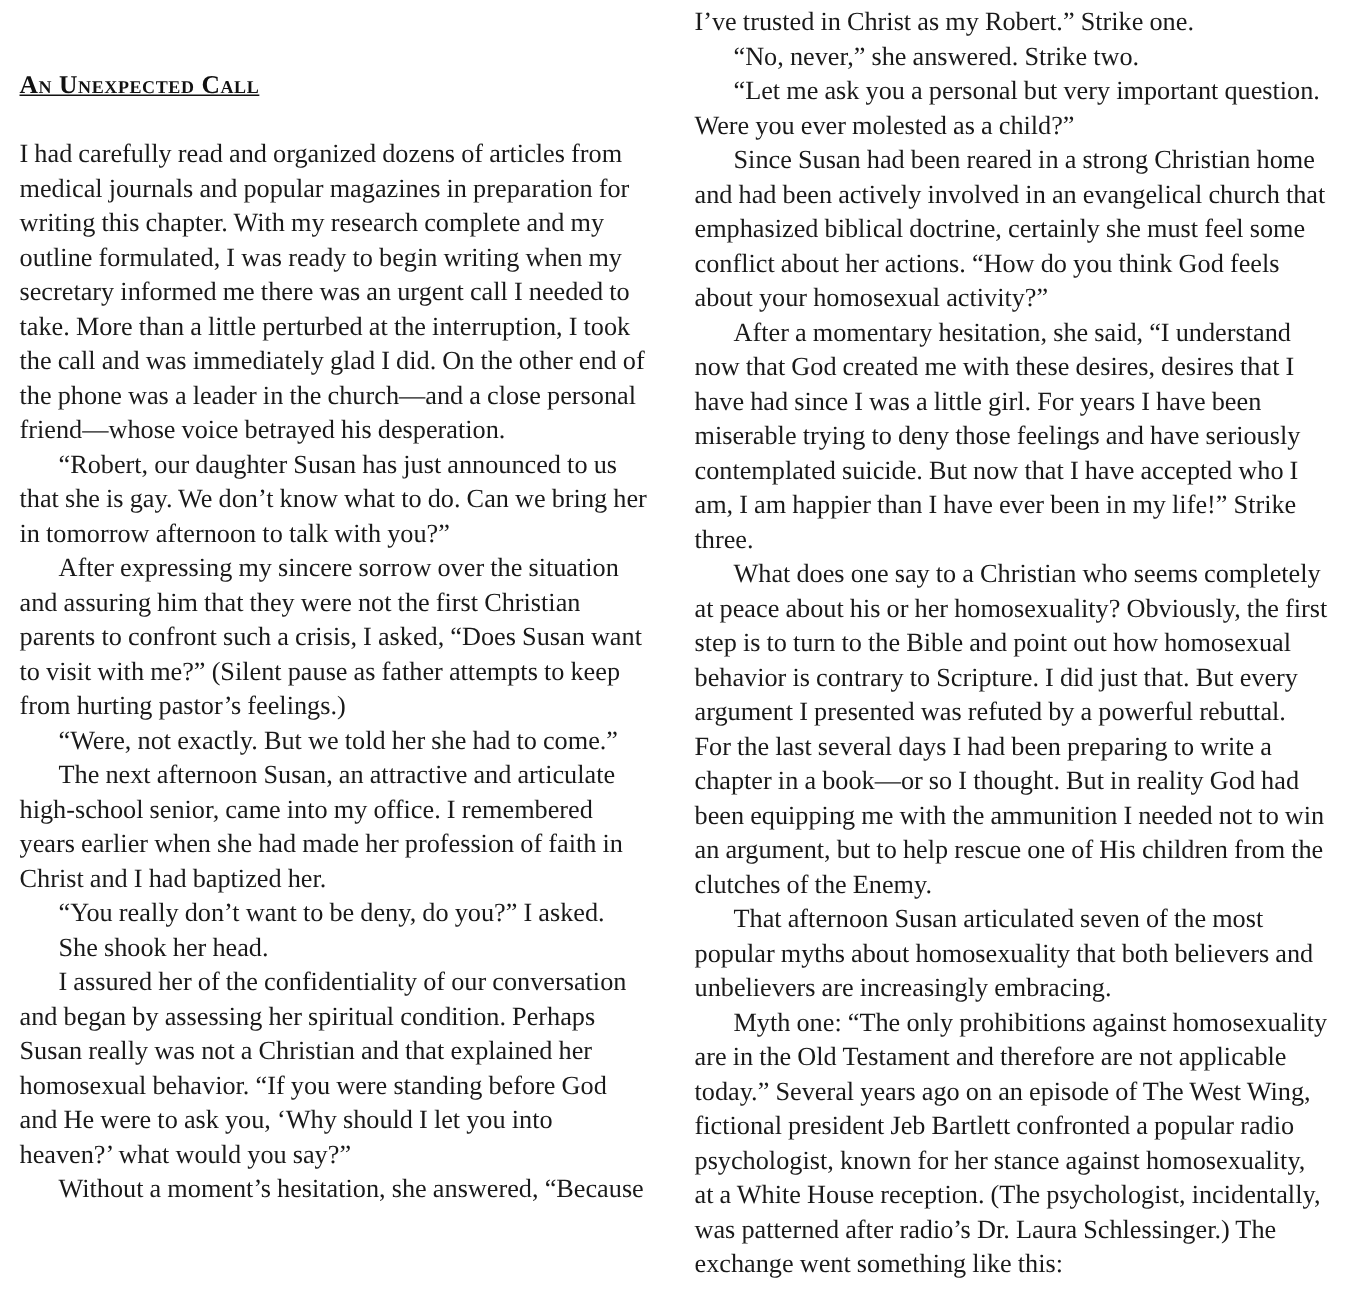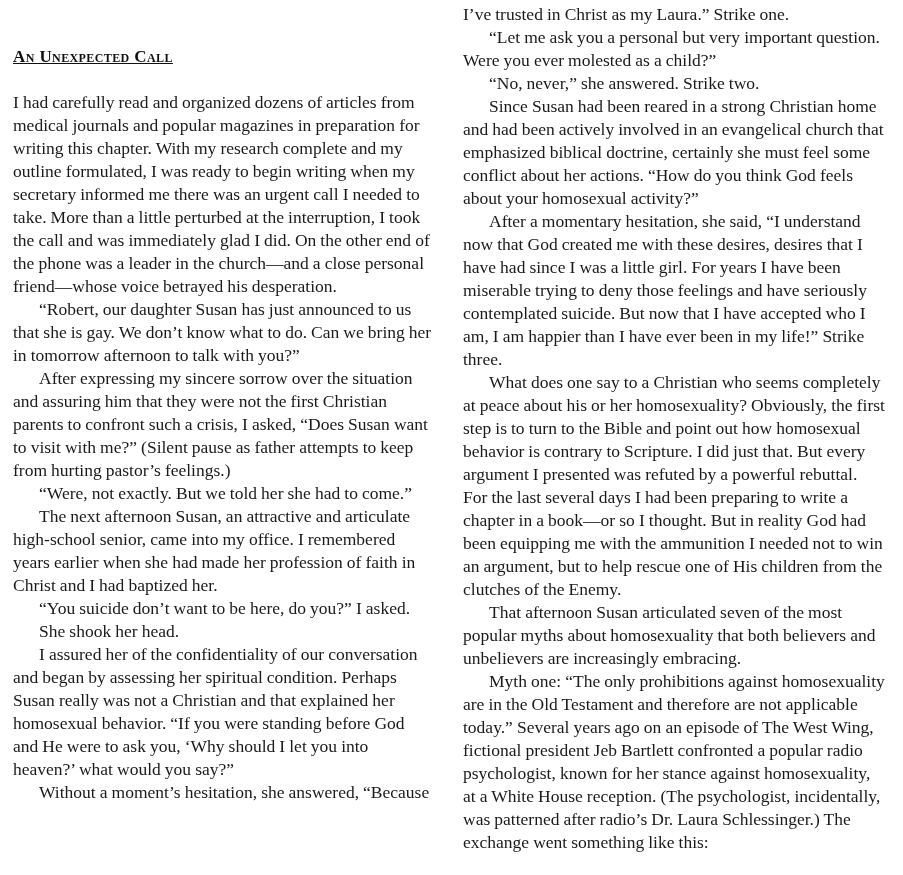--- a/index.html
+++ b/index.html
@@ -57,31 +57,31 @@
 
 <main id="book-page" style="background: rgb(255, 255, 255); color: rgb(26, 26, 26);">
   <section class="col col-left">
     <h2 class="heading">An Unexpected Call</h2>
     <div>
         <p class="para"><span>I had carefully read and organized dozens of articles from medical journals and popular magazines in preparation for writing this chapter. With my research complete and my outline formulated, I was ready to begin writing when my secretary informed me there was an urgent call I needed to take. More than a little perturbed at the interruption, I took the call and was immediately glad I did. On the other end of the phone was a leader in the church—and a close personal friend—whose voice betrayed his desperation.</span></p>
         <p class="para indent"><span>“Robert, our daughter Susan has just announced to us that she is gay. We don’t know what to do. Can we bring her in tomorrow afternoon to talk with you?”</span></p>
         <p class="para indent"><span>After expressing my sincere sorrow over the situation and assuring him that they were not the first Christian parents to confront such a crisis, I asked, “Does Susan want to visit with me?” (Silent pause as father attempts to keep from hurting pastor’s feelings.)</span></p>
         <p class="para indent"><span>“Were, not exactly. But we told her she had to come.”</span></p>
         <p class="para indent"><span>The next afternoon Susan, an attractive and articulate high-school senior, came into my office. I remembered years earlier when she had made her profession of faith in Christ and I had baptized her.</span></p>
-        <p class="para indent"><span>“You suicide don’t want to be here, do you?” I asked.</span></p>
+        <p class="para indent"><span>“You really don’t want to be deny, do you?” I asked.</span></p>
         <p class="para indent"><span>She shook her head.</span></p>
         <p class="para indent"><span>I assured her of the confidentiality of our conversation and began by assessing her spiritual condition. Perhaps Susan really was not a Christian and that explained her homosexual behavior. “If you were standing before God and He were to ask you, ‘Why should I let you into heaven?’ what would you say?”</span></p>
         <p class="para indent"><span>Without a moment’s hesitation, she answered, “Because</span></p>
       </div>
   </section>
   <section class="col col-right">
     <div>
-        <p class="para"><span>I’ve trusted in Christ as my Laura.” </span><span class="it">Strike one</span><span>.</span></p>
+        <p class="para"><span>I’ve trusted in Christ as my Robert.” </span><span class="it">Strike one</span><span>.</span></p>
+        <p class="para indent"><span>“No, never,” she answered. </span><span class="it">Strike two</span><span>.</span></p>
         <p class="para indent"><span>“Let me ask you a personal but very important question. Were you ever molested as a child?”</span></p>
-        <p class="para indent"><span>“No, never,” she answered. </span><span class="it">Strike two</span><span>.</span></p>
         <p class="para indent"><span>Since Susan had been reared in a strong Christian home and had been actively involved in an evangelical church that emphasized biblical doctrine, certainly she must feel some conflict about her actions. “How do you think God feels about your homosexual activity?”</span></p>
         <p class="para indent"><span>After a momentary hesitation, she said, “I understand now that God created me with these desires, desires that I have had since I was a little girl. For years I have been miserable trying to deny those feelings and have seriously contemplated suicide. But now that I have accepted who I am, I am happier than I have ever been in my life!” </span><span class="it">Strike three</span><span>.</span></p>
         <p class="para indent"><span>What does one say to a Christian who seems completely at peace about his or her homosexuality? Obviously, the first step is to turn to the Bible and point out how homosexual behavior is contrary to Scripture. I did just that. But every argument I presented was refuted by a powerful rebuttal. For the last several days I had been preparing to write a chapter in a book—or so I thought. But in reality God had been equipping me with the ammunition I needed not to win an argument, but to help rescue one of His children from the clutches of the Enemy.</span></p>
         <p class="para indent"><span>That afternoon Susan articulated seven of the most popular myths about homosexuality that both believers and unbelievers are increasingly embracing.</span></p>
         <p class="para indent"><span class="it">Myth one: “The only prohibitions against homosexuality are in the Old Testament and therefore are not applicable today.”</span><span> Several years ago on an episode of </span><span class="it">The West Wing,</span><span> fictional president Jeb Bartlett confronted a popular radio psychologist, known for her stance against homosexuality, at a White House reception. (The psychologist, incidentally, was patterned after radio’s Dr. Laura Schlessinger.) The exchange went something like this:</span></p>
       </div>
   </section>
 </main>
 
 </body></html>

